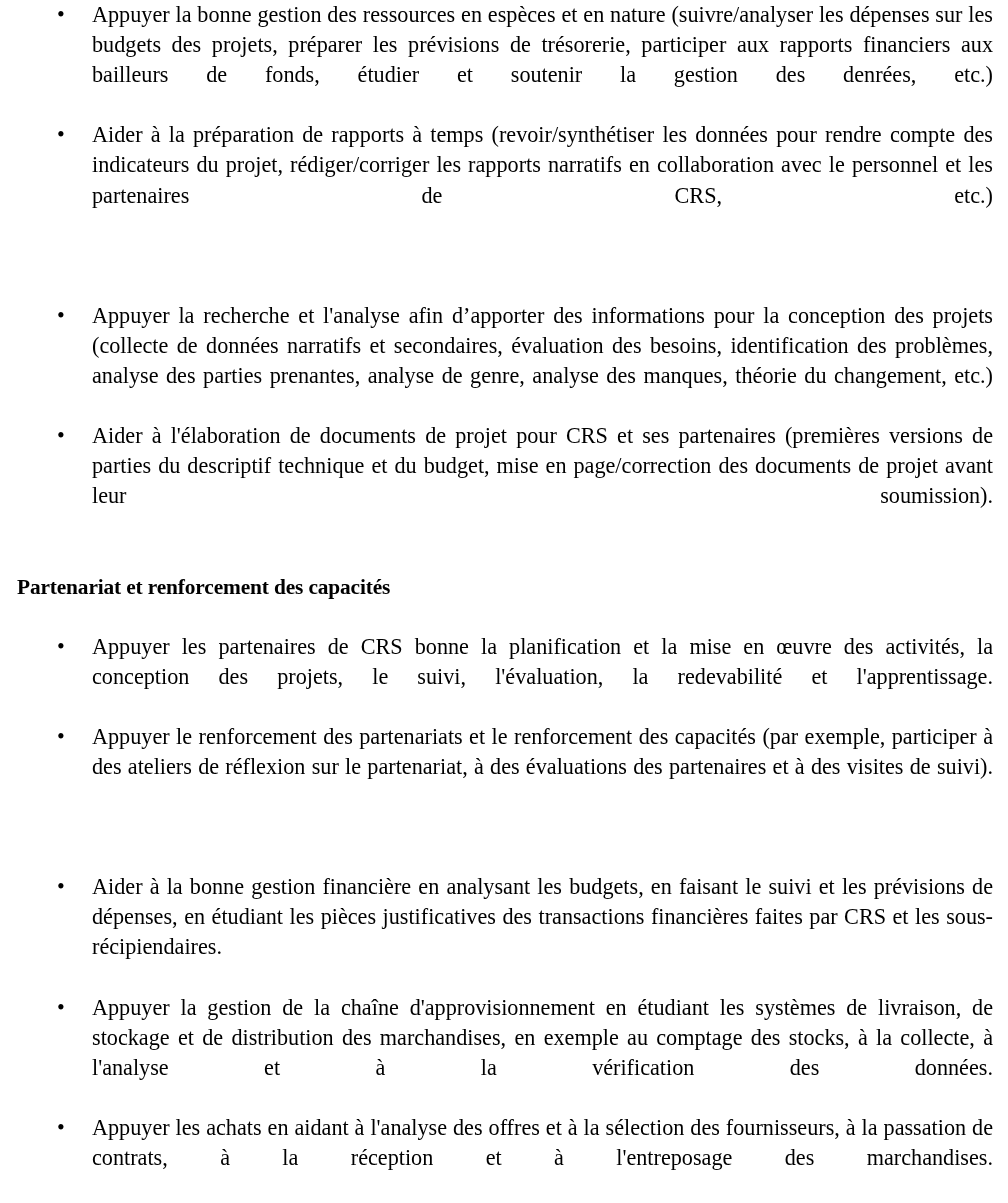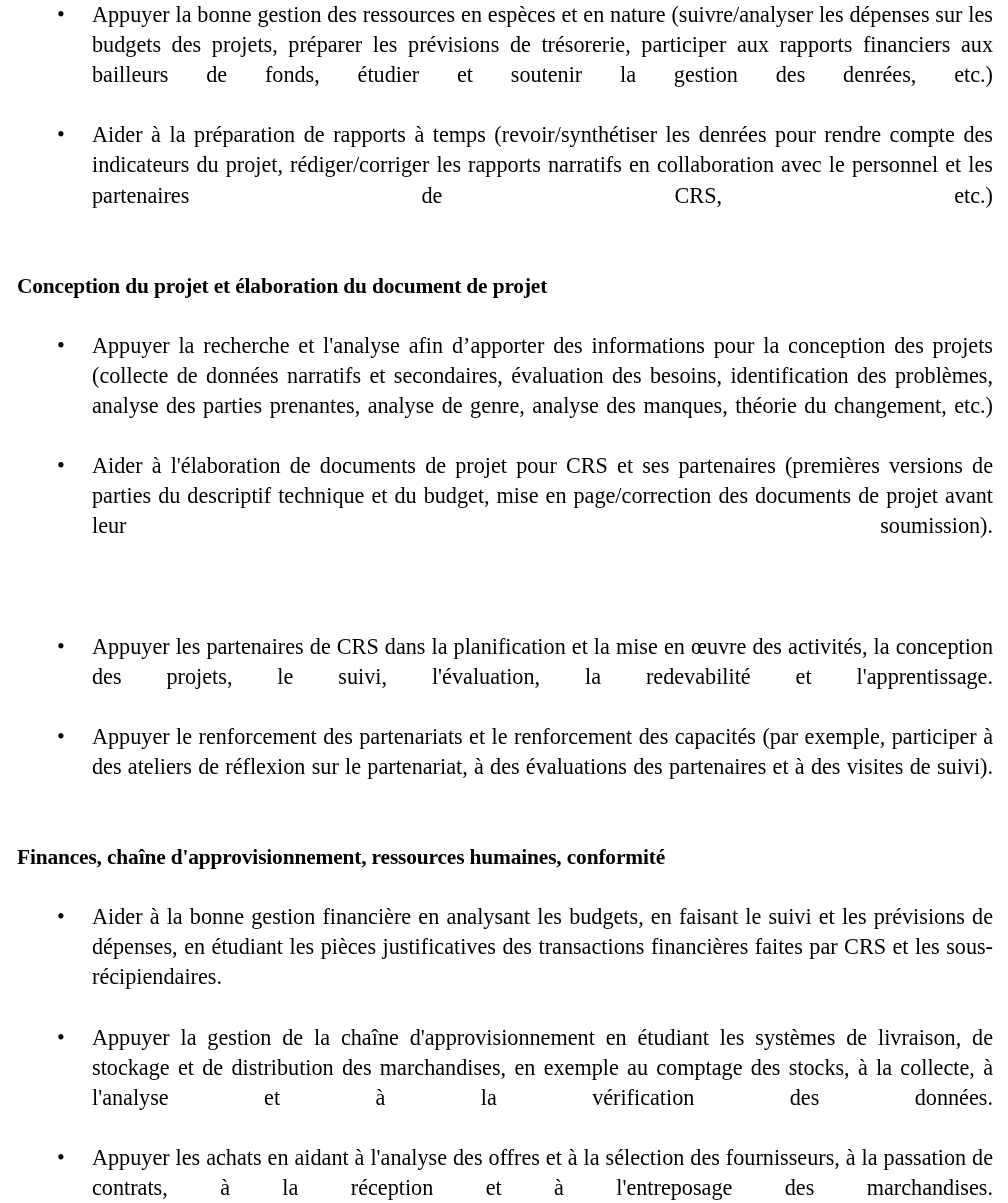--- a/index.html
+++ b/index.html
@@ -76,50 +76,49 @@
 
 <div class="page">
   <div id="doc-body">
       <ul class="bullets">
         <li>
           <span class="bullet-marker">•</span>
           <span class="bullet-text">Appuyer la bonne gestion des ressources en espèces et en nature (suivre/analyser les dépenses sur les budgets des projets, préparer les prévisions de trésorerie, participer aux rapports financiers aux bailleurs de fonds, étudier et soutenir la gestion des denrées, etc.)</span>
         </li>
         <li>
           <span class="bullet-marker">•</span>
-          <span class="bullet-text">Aider à la préparation de rapports à temps (revoir/synthétiser les denrées pour rendre compte des indicateurs du projet, rédiger/corriger les rapports narratifs en collaboration avec le personnel et les partenaires de CRS, etc.)</span>
+          <span class="bullet-text">Aider à la préparation de rapports à temps (revoir/synthétiser les données pour rendre compte des indicateurs du projet, rédiger/corriger les rapports narratifs en collaboration avec le personnel et les partenaires de CRS, etc.)</span>
         </li>
       </ul>
       <div class="gap-before-heading"></div>
-      <h2 class="section-heading">Conception du projet et élaboration du document de projet</h2>
       <div class="gap-after-heading"></div>
       <ul class="bullets">
         <li>
           <span class="bullet-marker">•</span>
           <span class="bullet-text">Appuyer la recherche et l'analyse afin d’apporter des informations pour la conception des projets (collecte de données narratifs et secondaires, évaluation des besoins, identification des problèmes, analyse des parties prenantes, analyse de genre, analyse des manques, théorie du changement, etc.)</span>
         </li>
         <li>
           <span class="bullet-marker">•</span>
           <span class="bullet-text">Aider à l'élaboration de documents de projet pour CRS et ses partenaires (premières versions de parties du descriptif technique et du budget, mise en page/correction des documents de projet avant leur soumission).</span>
         </li>
       </ul>
       <div class="gap-before-heading"></div>
+      <h2 class="section-heading">Partenariat et renforcement des capacités</h2>
       <div class="gap-after-heading"></div>
       <ul class="bullets">
         <li>
           <span class="bullet-marker">•</span>
-          <span class="bullet-text">Appuyer les partenaires de CRS dans la planification et la mise en œuvre des activités, la conception des projets, le suivi, l'évaluation, la redevabilité et l'apprentissage.</span>
+          <span class="bullet-text">Appuyer les partenaires de CRS bonne la planification et la mise en œuvre des activités, la conception des projets, le suivi, l'évaluation, la redevabilité et l'apprentissage.</span>
         </li>
         <li>
           <span class="bullet-marker">•</span>
           <span class="bullet-text">Appuyer le renforcement des partenariats et le renforcement des capacités (par exemple, participer à des ateliers de réflexion sur le partenariat, à des évaluations des partenaires et à des visites de suivi).</span>
         </li>
       </ul>
       <div class="gap-before-heading"></div>
-      <h2 class="section-heading">Finances, chaîne d'approvisionnement, ressources humaines, conformité</h2>
       <div class="gap-after-heading"></div>
       <ul class="bullets">
         <li>
           <span class="bullet-marker">•</span>
           <span class="bullet-text">Aider à la bonne gestion financière en analysant les budgets, en faisant le suivi et les prévisions de dépenses, en étudiant les pièces justificatives des transactions financières faites par CRS et les sous-récipiendaires.</span>
         </li>
         <li>
           <span class="bullet-marker">•</span>
           <span class="bullet-text">Appuyer la gestion de la chaîne d'approvisionnement en étudiant les systèmes de livraison, de stockage et de distribution des marchandises, en exemple au comptage des stocks, à la collecte, à l'analyse et à la vérification des données.</span>
         </li>

